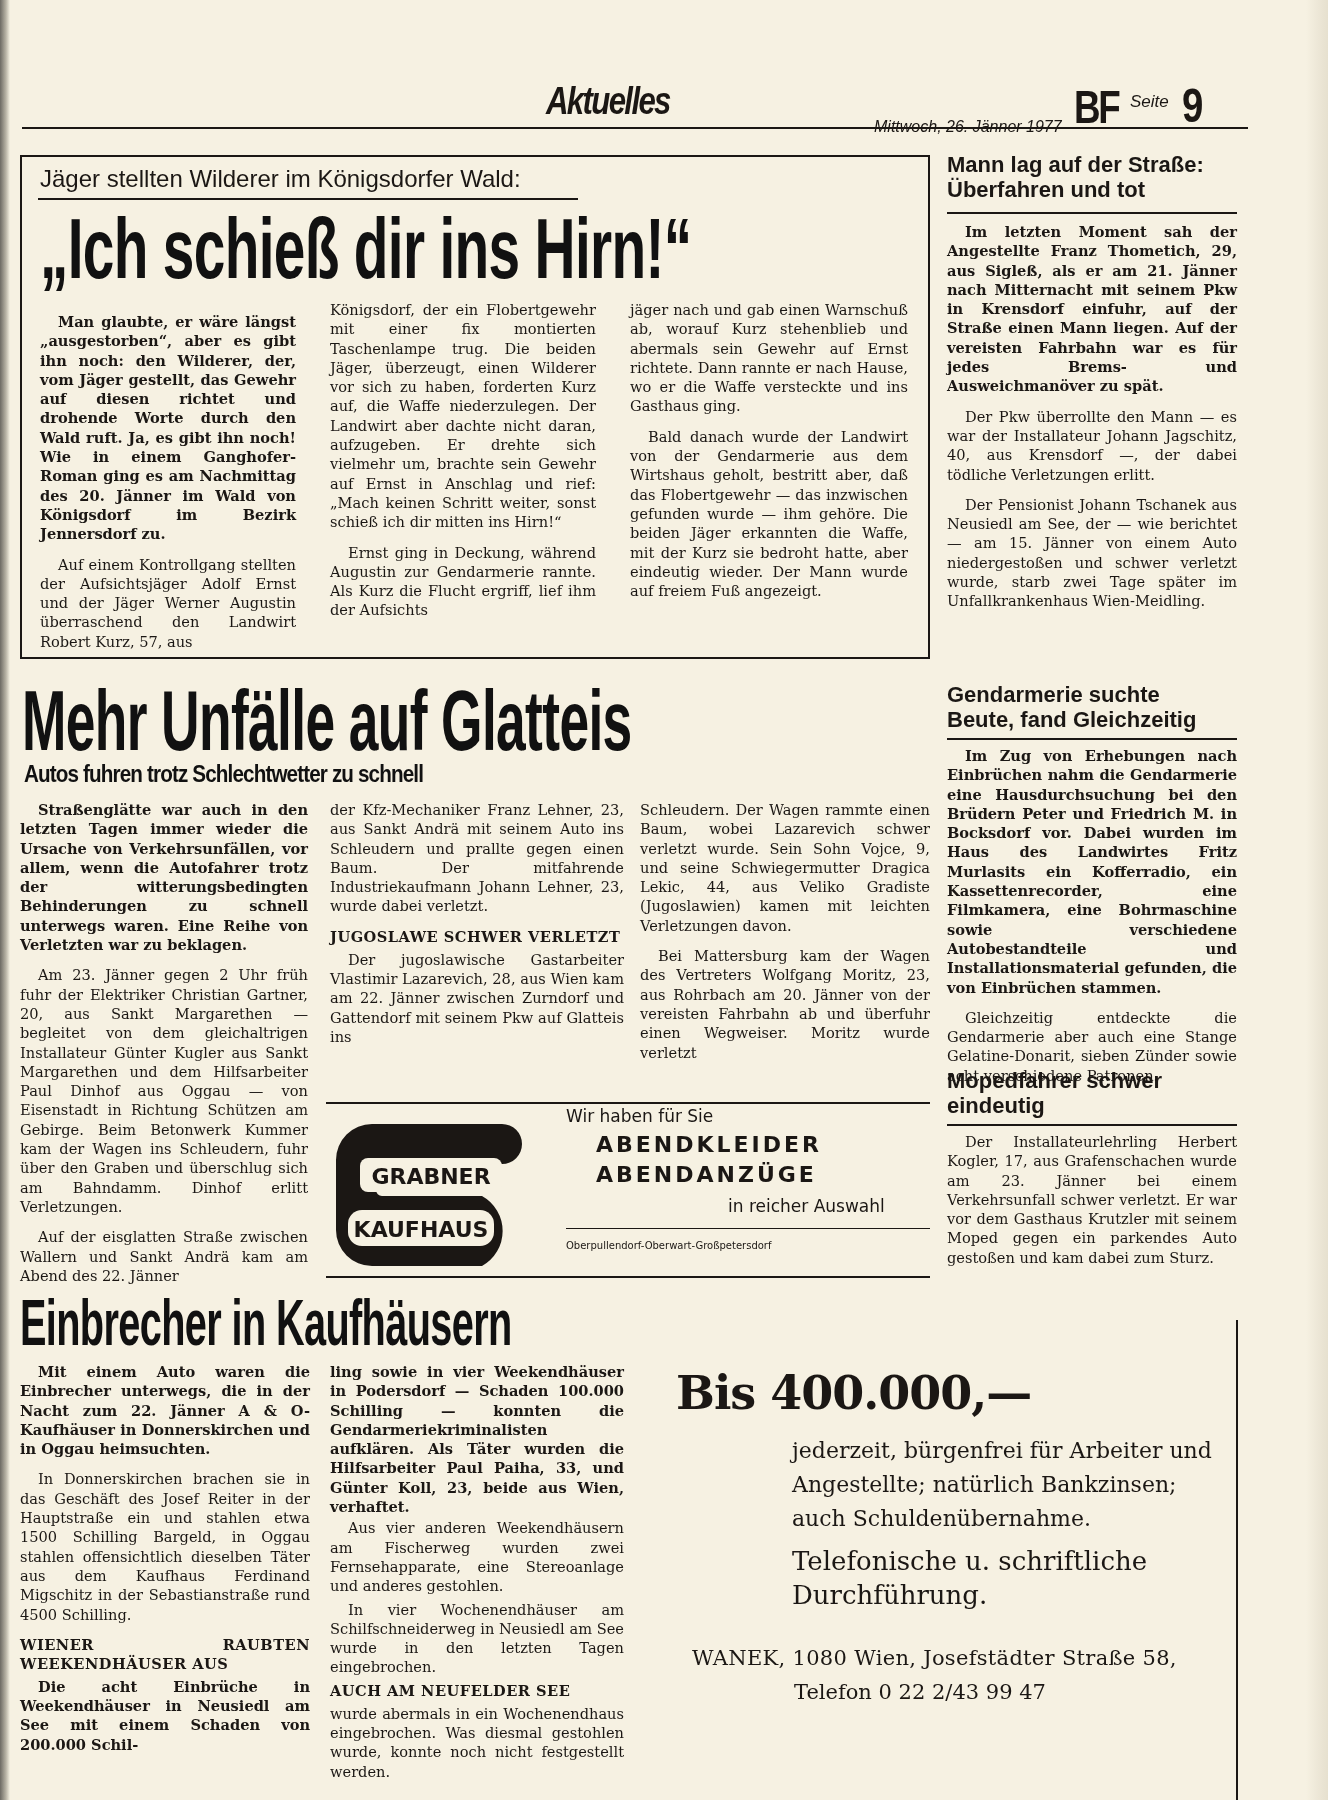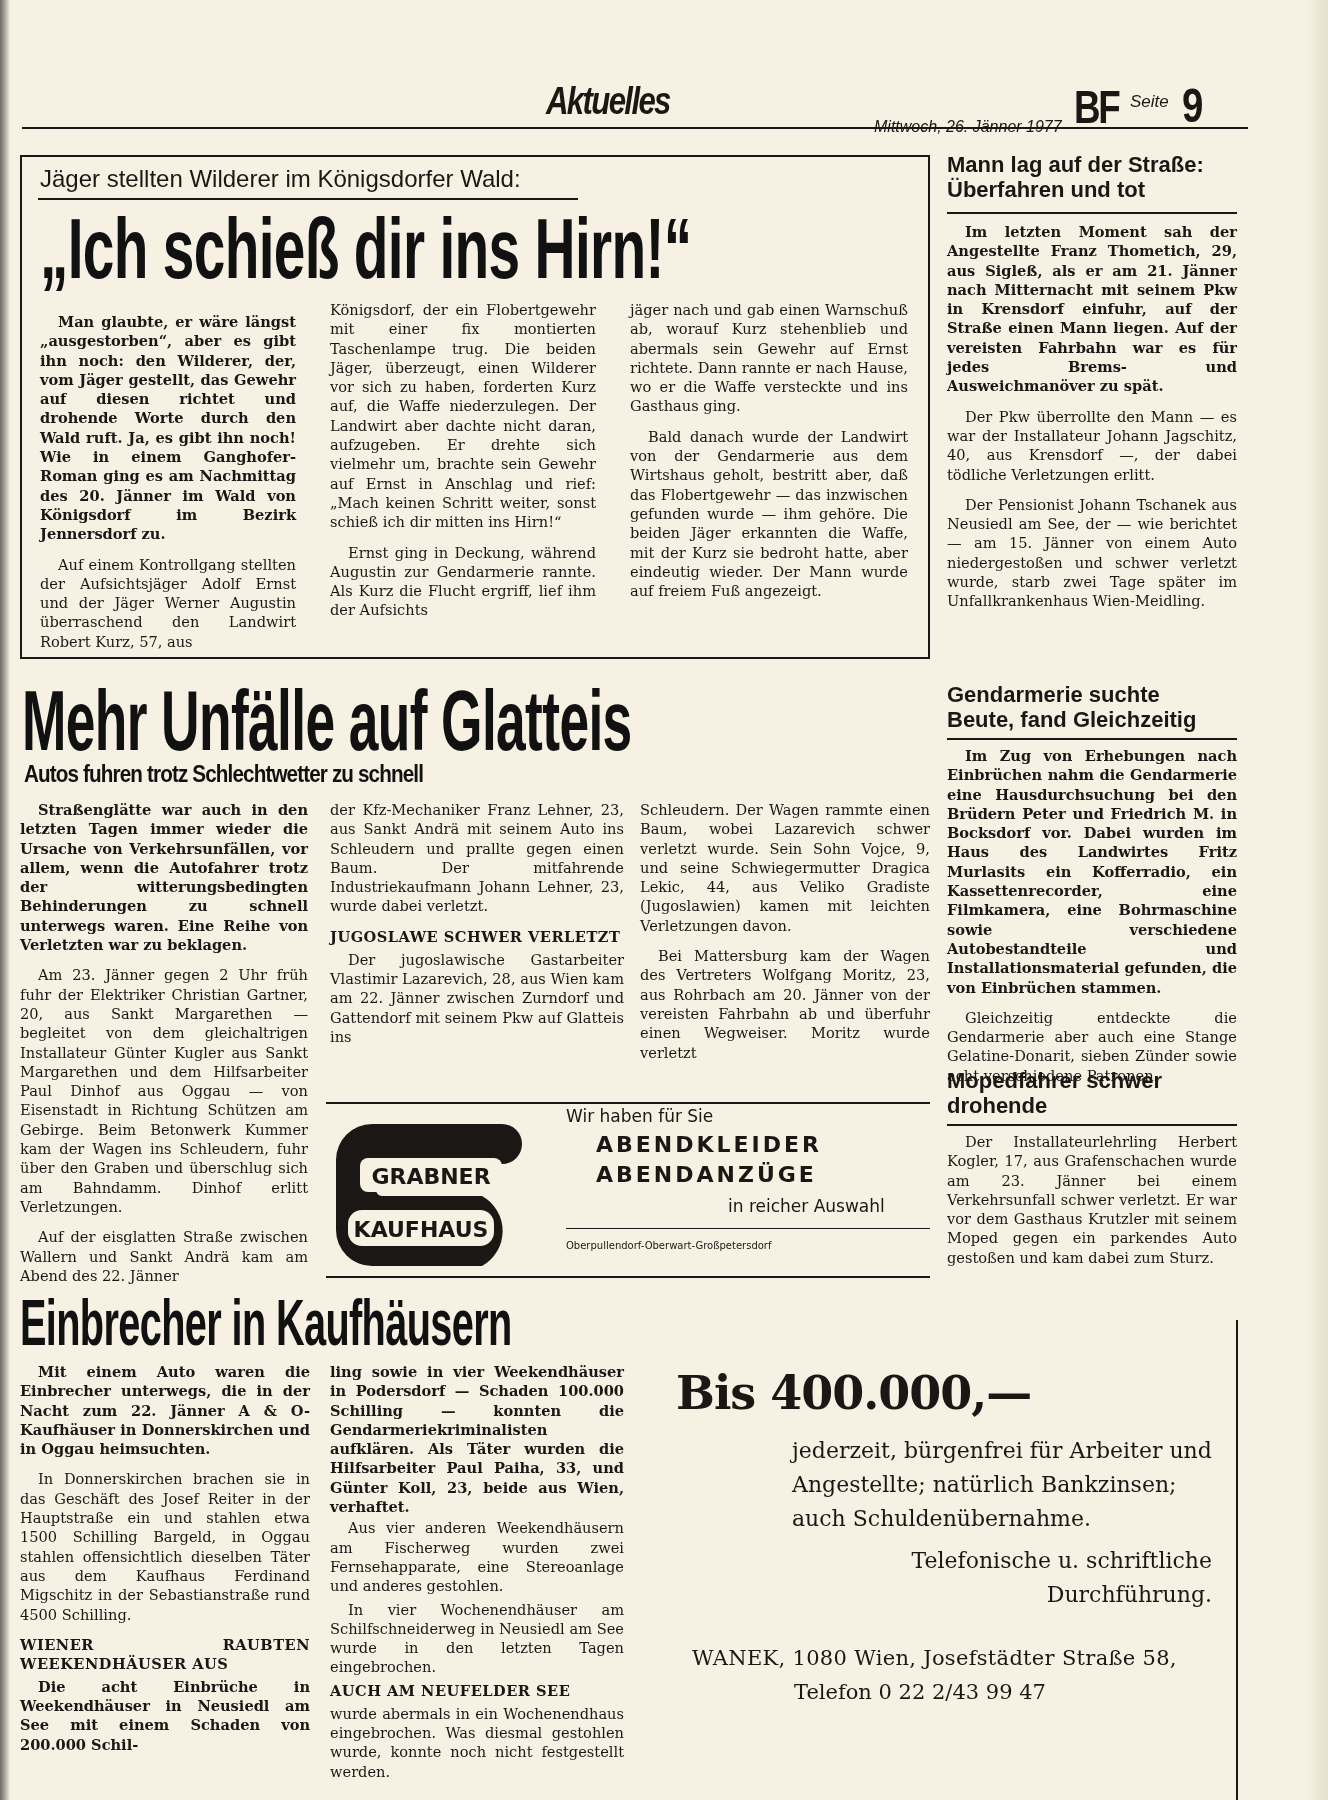--- a/index.html
+++ b/index.html
@@ -91,21 +91,21 @@
   <div>Beute, fand Gleichzeitig</div>
 </div>
 <div class="rule" style="left:947px;top:738px;width:290px;height:2px;"></div>
 <div class="col" style="left:947px;top:746px;width:290px;">
   <p class="lead">Im Zug von Erhebungen nach Einbrüchen nahm die Gendarmerie eine Hausdurchsuchung bei den Brüdern Peter und Friedrich M. in Bocksdorf vor. Dabei wurden im Haus des Landwirtes Fritz Murlasits ein Kofferradio, ein Kassettenrecorder, eine Filmkamera, eine Bohrmaschine sowie verschiedene Autobestandteile und Installationsmaterial gefunden, die von Einbrüchen stammen.</p>
   <p>Gleichzeitig entdeckte die Gendarmerie aber auch eine Stange Gelatine-Donarit, sieben Zünder sowie acht verschiedene Patronen.</p>
 </div>
 
 <div class="sidehead" style="left:947px;top:1068px;">
   <div>Mopedfahrer schwer</div>
-  <div>drohende</div>
+  <div>eindeutig</div>
 </div>
 <div class="rule" style="left:947px;top:1124px;width:290px;height:2px;"></div>
 <div class="col" style="left:947px;top:1132px;width:290px;">
   <p>Der Installateurlehrling Herbert Kogler, 17, aus Grafenschachen wurde am 23. Jänner bei einem Verkehrsunfall schwer verletzt. Er war vor dem Gasthaus Krutzler mit seinem Moped gegen ein parkendes Auto gestoßen und kam dabei zum Sturz.</p>
 </div>
 
 <div class="rule" style="left:326px;top:1102px;width:604px;height:2px;"></div>
 <div class="rule" style="left:326px;top:1276px;width:604px;height:2px;"></div>
 <svg class="ad1-logo" viewBox="0 0 192 150">
   <path d="M40,4 H170 A20,20 0 0 1 170,44 H50 A6,6 0 0 0 44,50 V70 A6,6 0 0 0 50,76 H150 A40,40 0 0 1 150,146 H40 A36,36 0 0 1 4,110 V40 A36,36 0 0 1 40,4 Z" fill="#1b1714"></path>
@@ -132,15 +132,15 @@
   <p class="lead cont" style="margin-bottom:2px;">ling sowie in vier Weekendhäuser in Podersdorf — Schaden 100.000 Schilling — konnten die Gendarmeriekriminalisten aufklären. Als Täter wurden die Hilfsarbeiter Paul Paiha, 33, und Günter Koll, 23, beide aus Wien, verhaftet.</p>
   <p style="margin-bottom:4px;">Aus vier anderen Weekendhäusern am Fischerweg wurden zwei Fernsehapparate, eine Stereoanlage und anderes gestohlen.</p>
   <p style="margin-bottom:2px;">In vier Wochenendhäuser am Schilfschneiderweg in Neusiedl am See wurde in den letzten Tagen eingebrochen.</p>
   <h4>AUCH AM NEUFELDER SEE</h4>
   <p class="cont">wurde abermals in ein Wochenendhaus eingebrochen. Was diesmal gestohlen wurde, konnte noch nicht festgestellt werden.</p>
 </div>
 
 <div class="box" style="left:640px;top:1320px;width:596px;height:484px;border-left:none;border-top:none;border-bottom:2px solid #1b1714;height:484px;"></div>
 <div class="ad2" style="left:676px;top:1366px;font-size:46px;font-weight:bold;letter-spacing:-1px;">Bis 400.000,—</div>
 <div class="ad2" style="left:792px;top:1434px;width:420px;font-size:22px;line-height:34px;">jederzeit, bürgenfrei für Arbeiter und Angestellte; natürlich Bankzinsen; auch Schuldenübernahme.</div>
-<div class="ad2" style="left:792px;top:1544px;width:420px;font-size:22px;line-height:34px;text-align:right;">Telefonische u. schriftliche Durchführung.</div>
+<div class="ad2" style="left:792px;top:1544px;width:420px;font-size:26px;line-height:34px;">Telefonische u. schriftliche Durchführung.</div>
 <div class="ad2" style="left:692px;top:1646px;font-size:21px;letter-spacing:0.3px;">WANEK, 1080 Wien, Josefstädter Straße 58,</div>
 <div class="ad2" style="left:794px;top:1680px;font-size:21px;">Telefon 0 22 2/43 99 47</div>
 
 </body></html>

